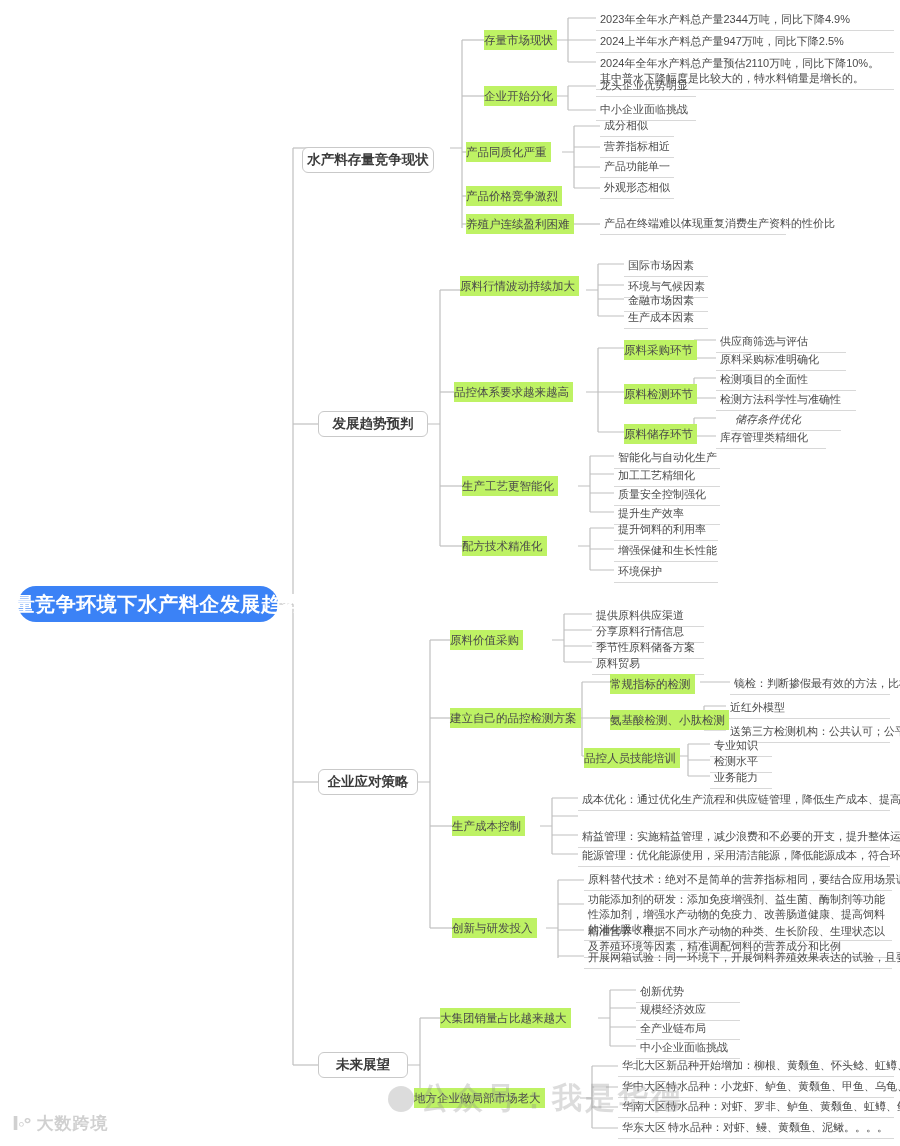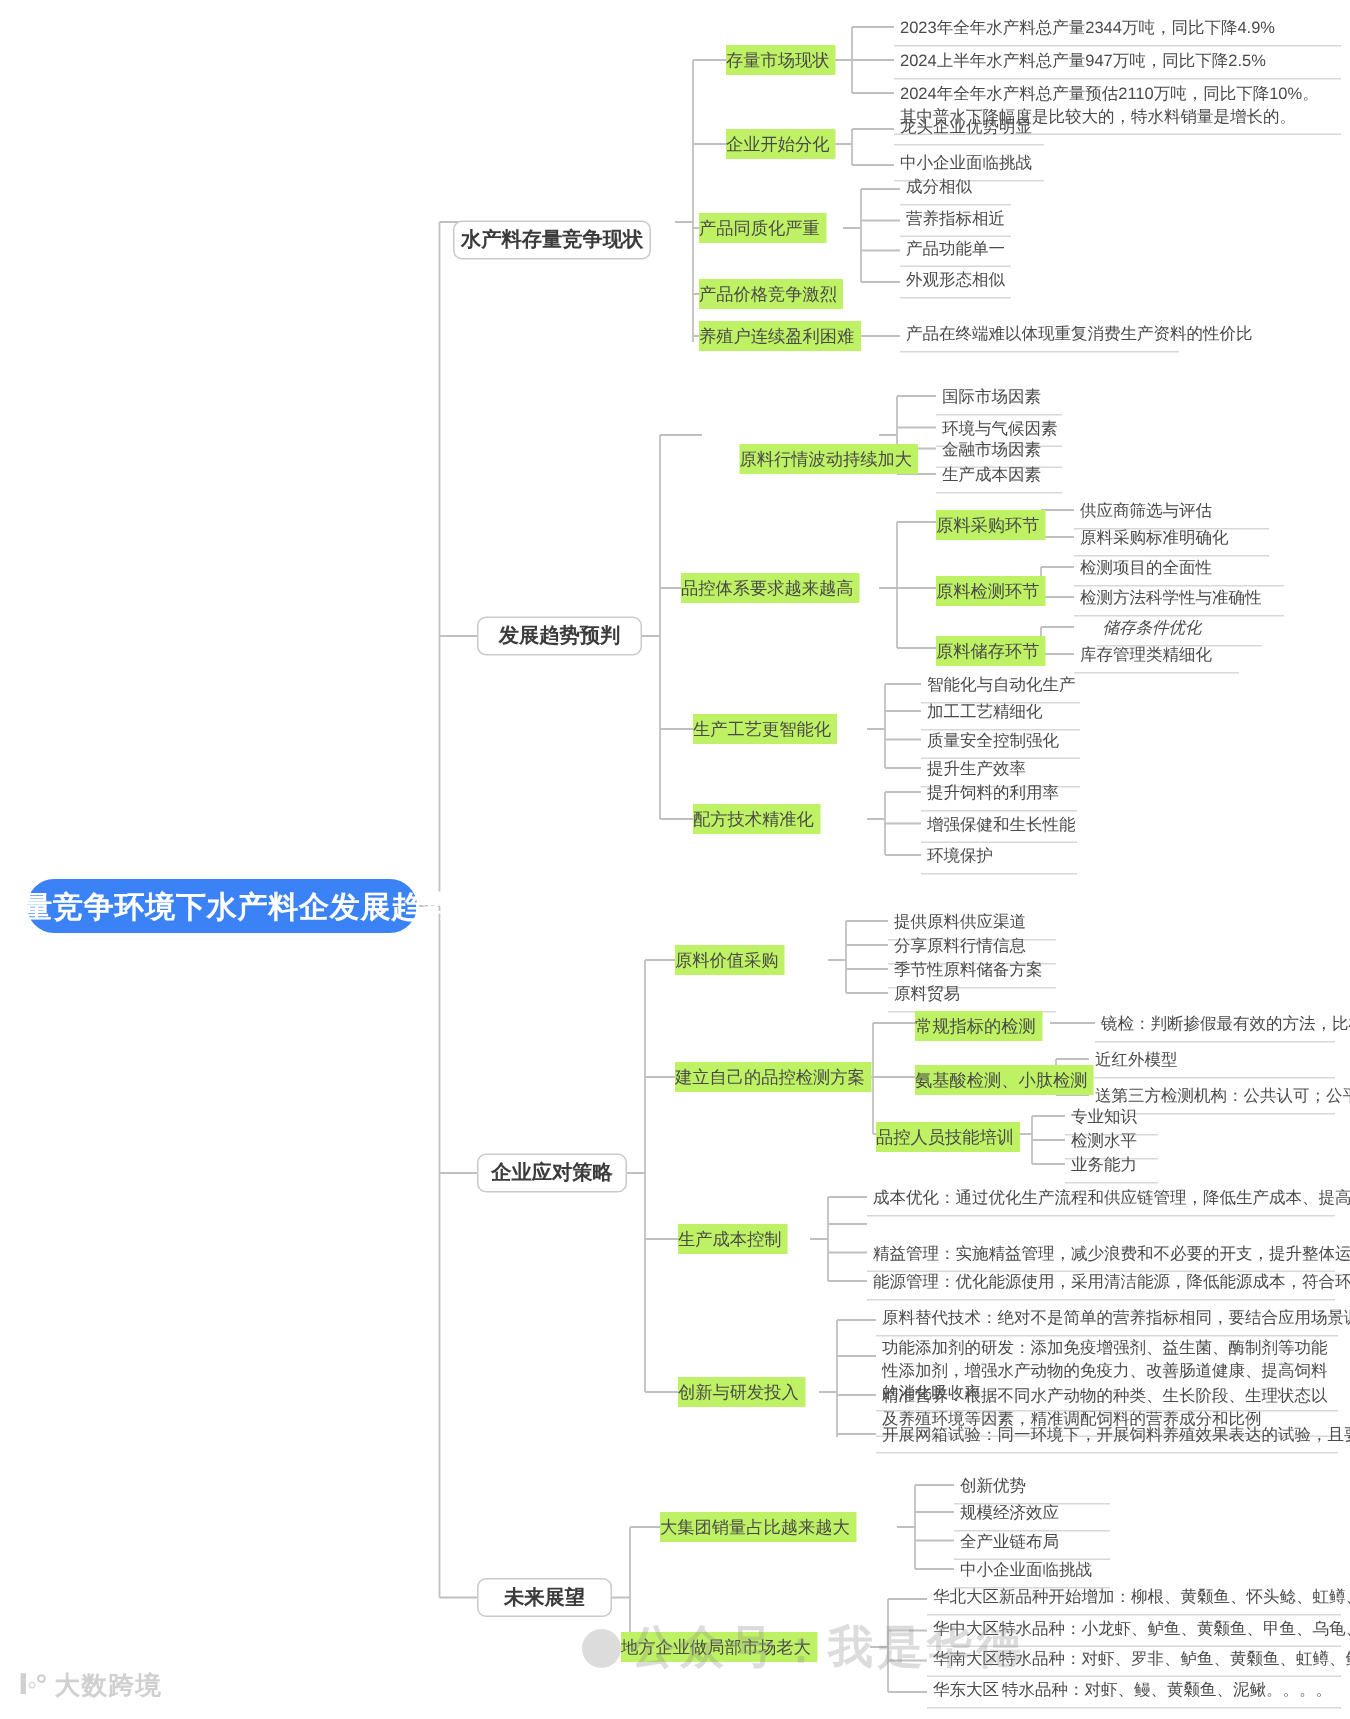--- a/index.html
+++ b/index.html
@@ -251,21 +251,21 @@
   <div class="leaf" style="left:600px; top:157px; width:74px;">产品功能单一</div>
   <div class="leaf" style="left:600px; top:178px; width:74px;">外观形态相似</div>
 
   <div class="l3-node" style="left:466px; top:186px;">产品价格竞争激烈</div>
 
   <div class="l3-node" style="left:466px; top:214px;">养殖户连续盈利困难</div>
   <div class="leaf" style="left:600px; top:214px; width:186px;text-align:center;">产品在终端难以体现重复消费生产资料的性价比</div>
 
   <div class="l2-node" style="left:318px; top:411px; width:110px;">发展趋势预判</div>
 
-  <div class="l3-node" style="left:460px; top:296px;margin-left:33px;">原料行情波动持续加大</div>
+  <div class="l3-node" style="left:460px; top:276px;">原料行情波动持续加大</div>
   <div class="leaf" style="left:624px; top:256px; width:84px;">国际市场因素</div>
   <div class="leaf" style="left:624px; top:277px; width:84px;">环境与气候因素</div>
   <div class="leaf" style="left:624px; top:291px; width:84px;">金融市场因素</div>
   <div class="leaf" style="left:624px; top:308px; width:84px;">生产成本因素</div>
 
   <div class="l3-node" style="left:454px; top:382px;">品控体系要求越来越高</div>
 
   <div class="l3-node" style="left:624px; top:340px;">原料采购环节</div>
   <div class="leaf" style="left:716px; top:332px; width:130px;">供应商筛选与评估</div>
   <div class="leaf" style="left:716px; top:350px; width:130px;">原料采购标准明确化</div>

